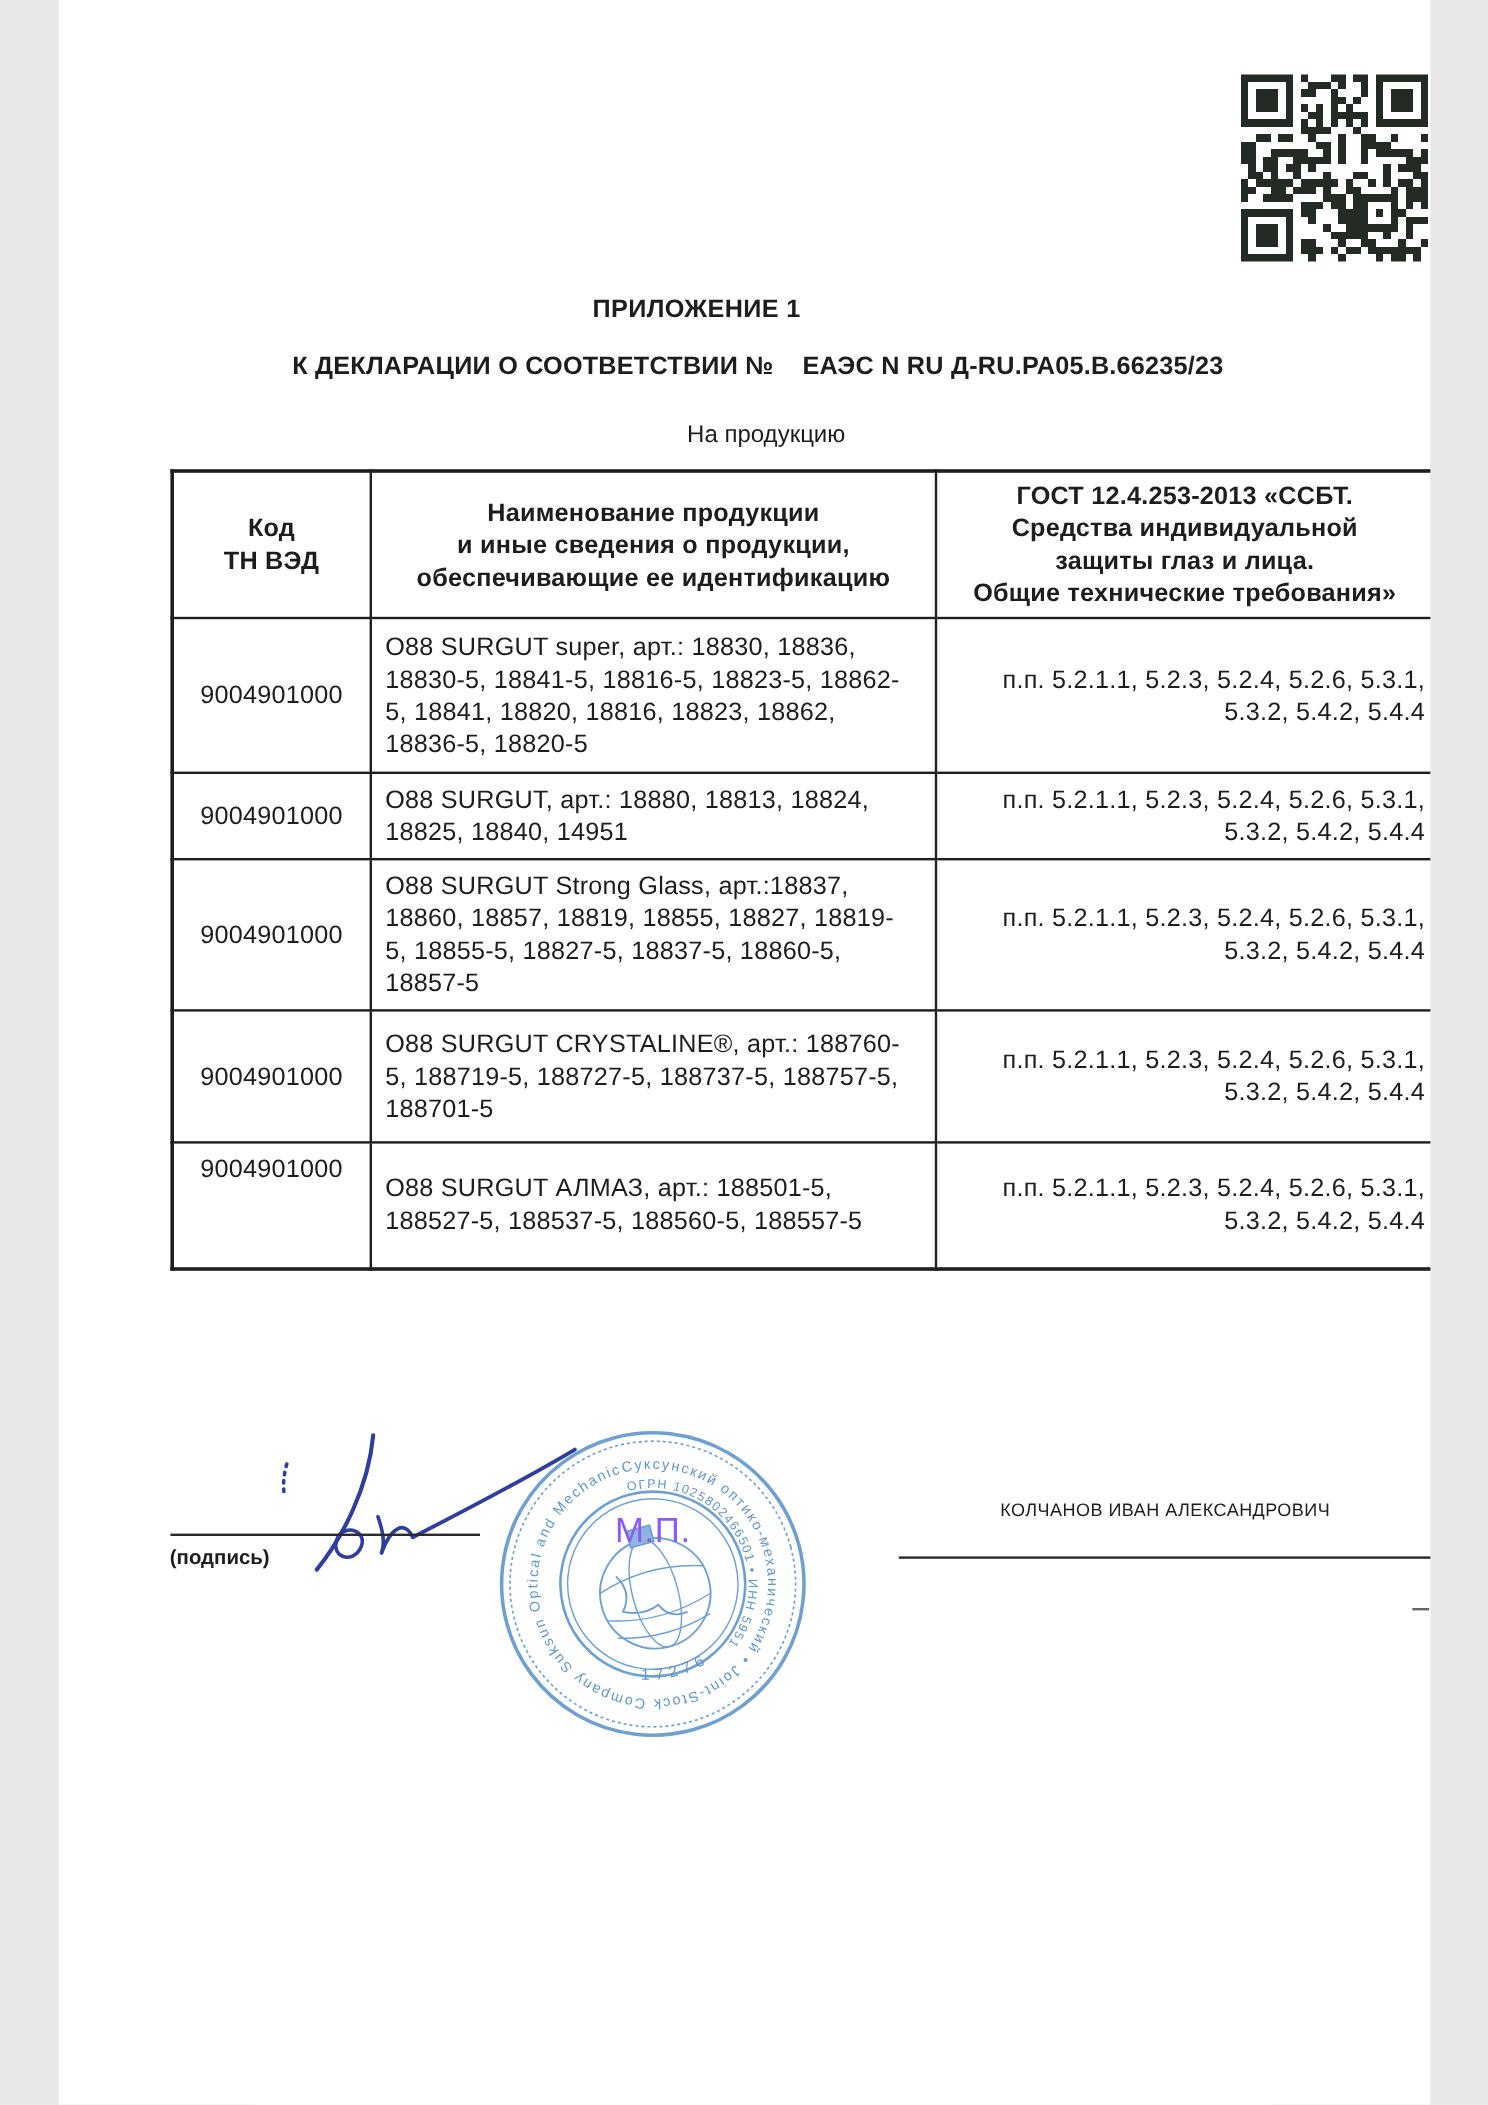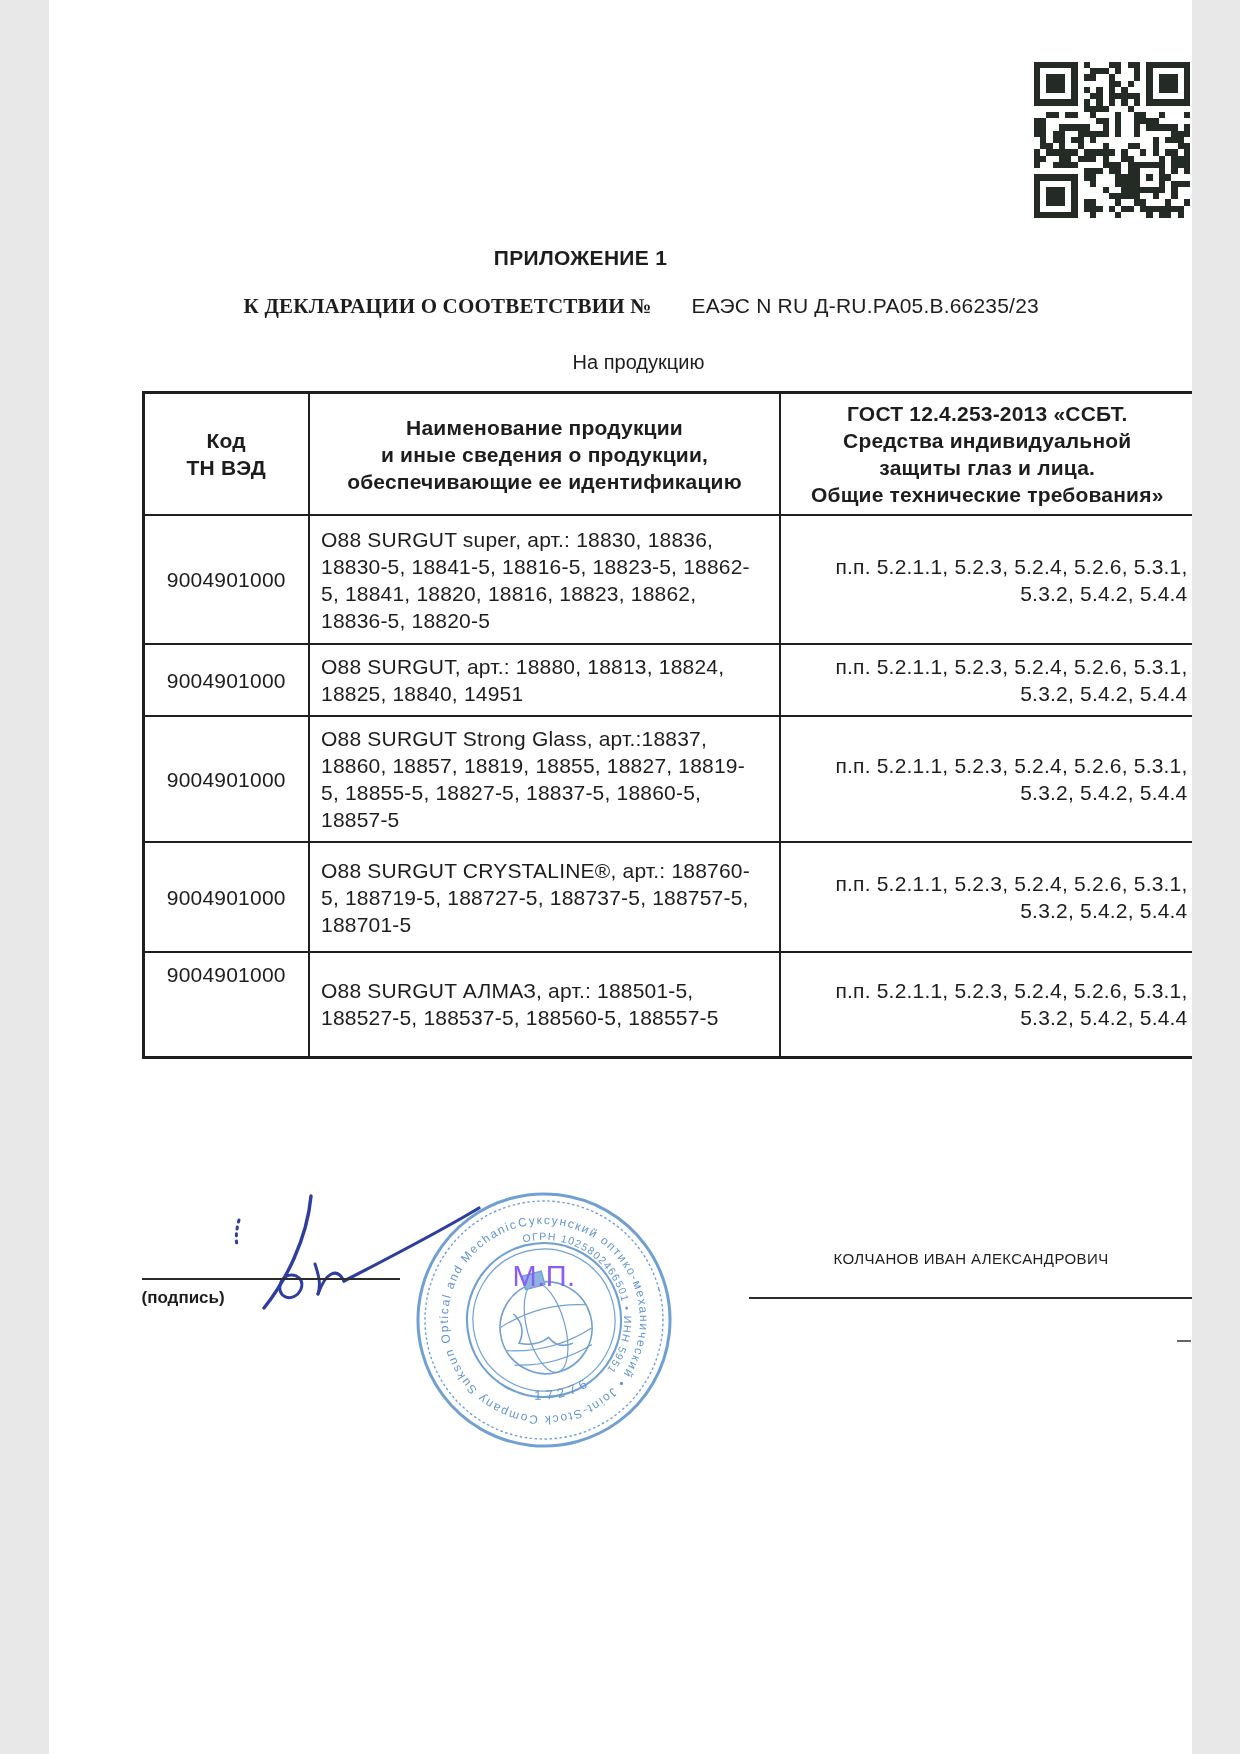--- a/index.html
+++ b/index.html
@@ -9,22 +9,22 @@
     font-family:"Liberation Sans","DejaVu Sans",sans-serif;
     color:#1d1d1d;
   }
   .abs{position:absolute;}
   
   .qr{left:985px;top:62px;width:156px;height:156px;}
   
   .t-appendix{left:532px;top:246px;transform:translateX(-50%);
     font-size:21px;font-weight:bold;white-space:nowrap;letter-spacing:.3px;}
   .t-decl{left:195px;top:294px;font-size:21px;white-space:nowrap;letter-spacing:.2px;}
-  .t-decl .lbl{font-weight:bold;font-family:Liberation Serif, serif;}
-  .t-decl .num{margin-left:40px;font-weight:normal;}
+  .t-decl .lbl{font-weight:bold;}
+  .t-decl .num{margin-left:24px;font-weight:bold;}
   .t-products{left:590px;top:351px;transform:translateX(-50%);font-size:20px;}
   
   .doc-table{left:93px;top:391px;}
   table{border-collapse:collapse;table-layout:fixed;width:1052px;
     font-size:21px;line-height:27px;letter-spacing:.2px;}
   th,td{border:2px solid #1f1f1f;vertical-align:middle;padding:4px 8px;}
   table{border:3px solid #1f1f1f;}
   th{font-weight:bold;text-align:center;white-space:pre-line;line-height:27px;padding:6px 4px;}
   tr.hrow{height:110px;}
   tr.r1{height:129px;} tr.r2{height:72px;} tr.r3{height:126px;}

